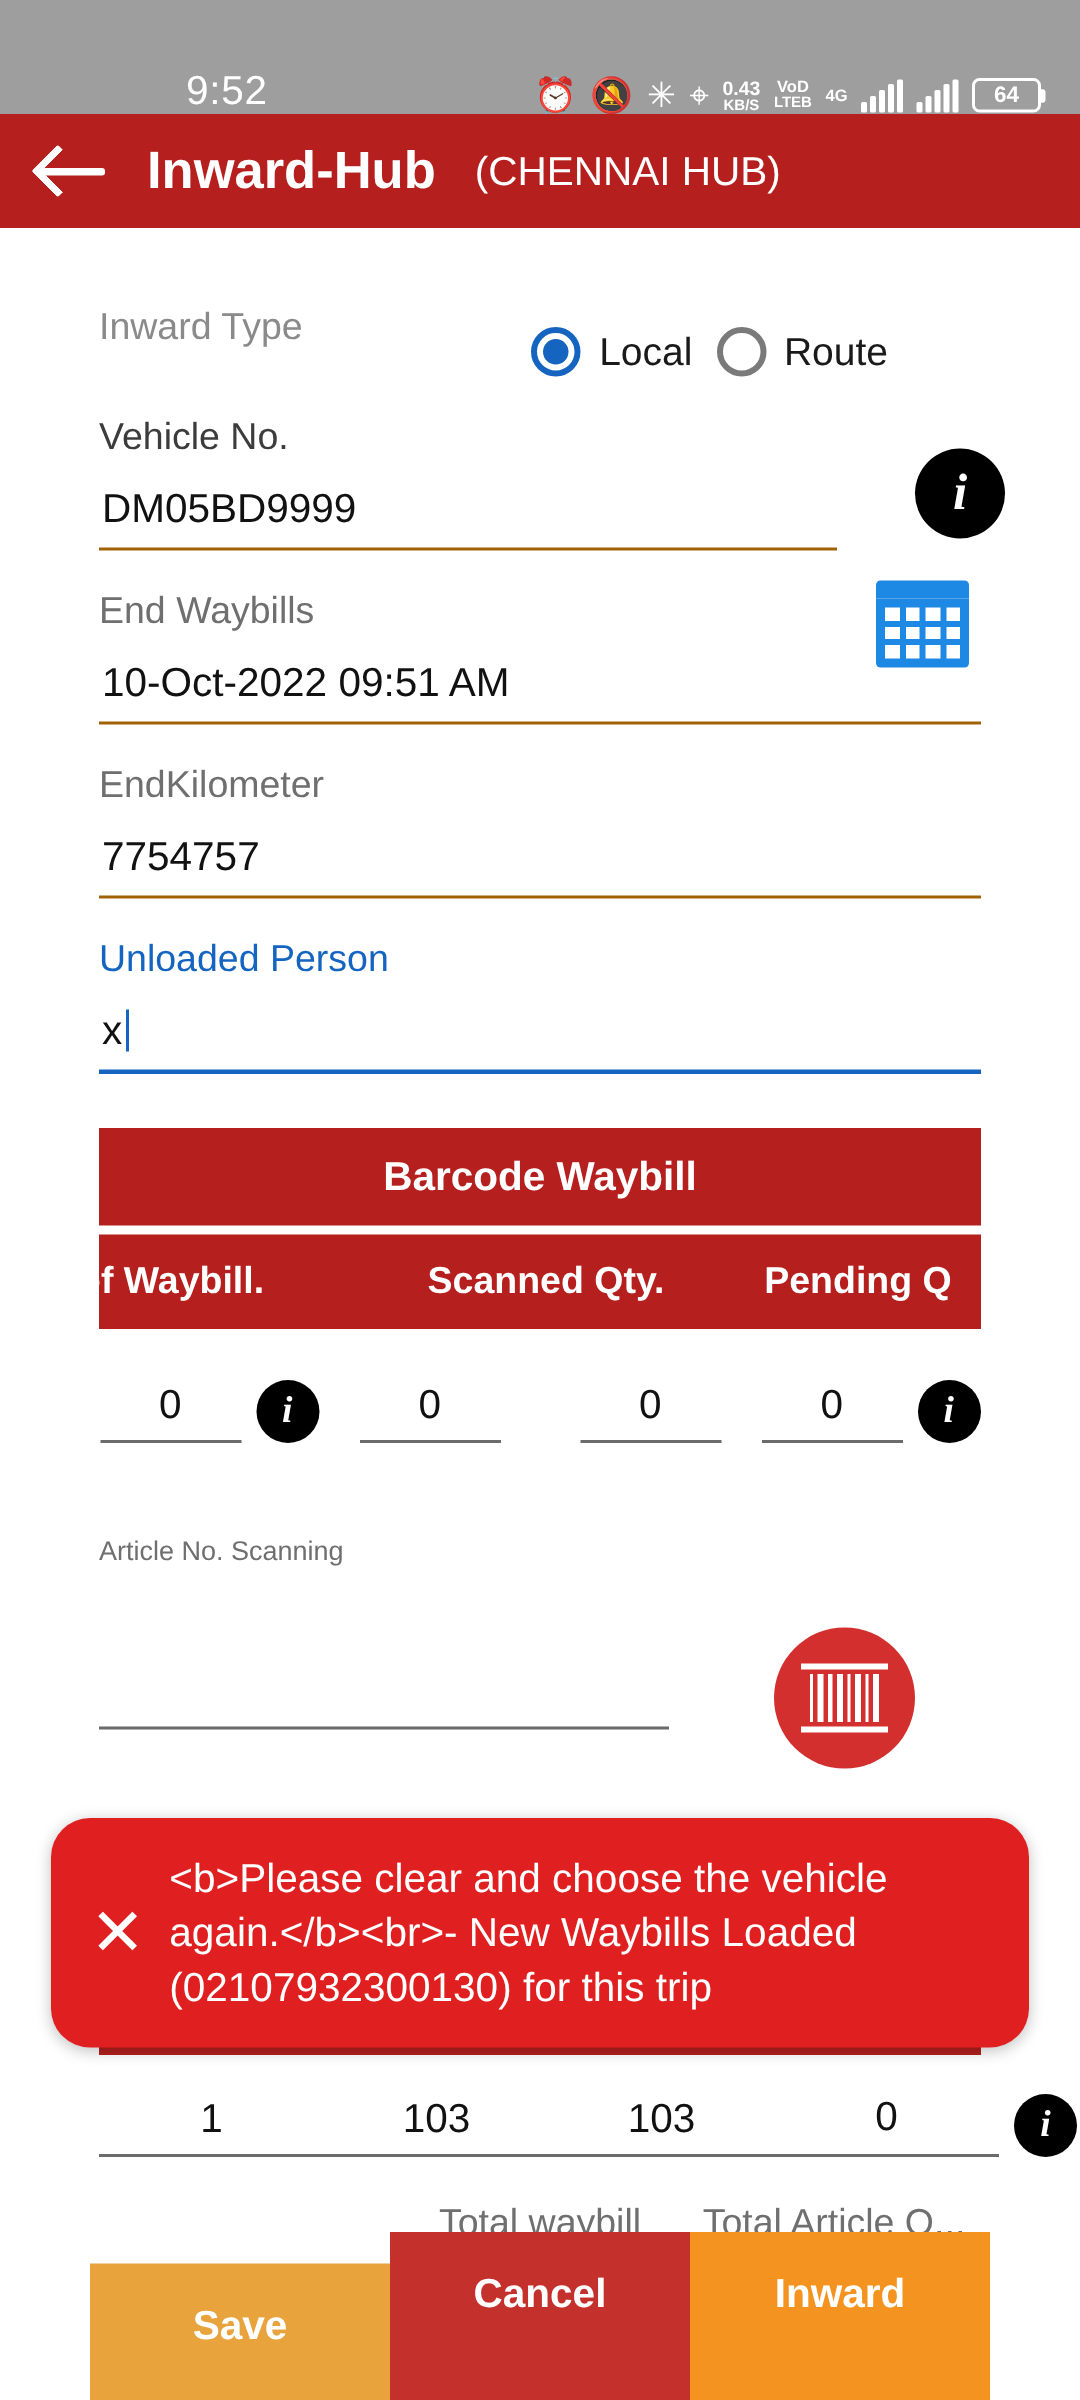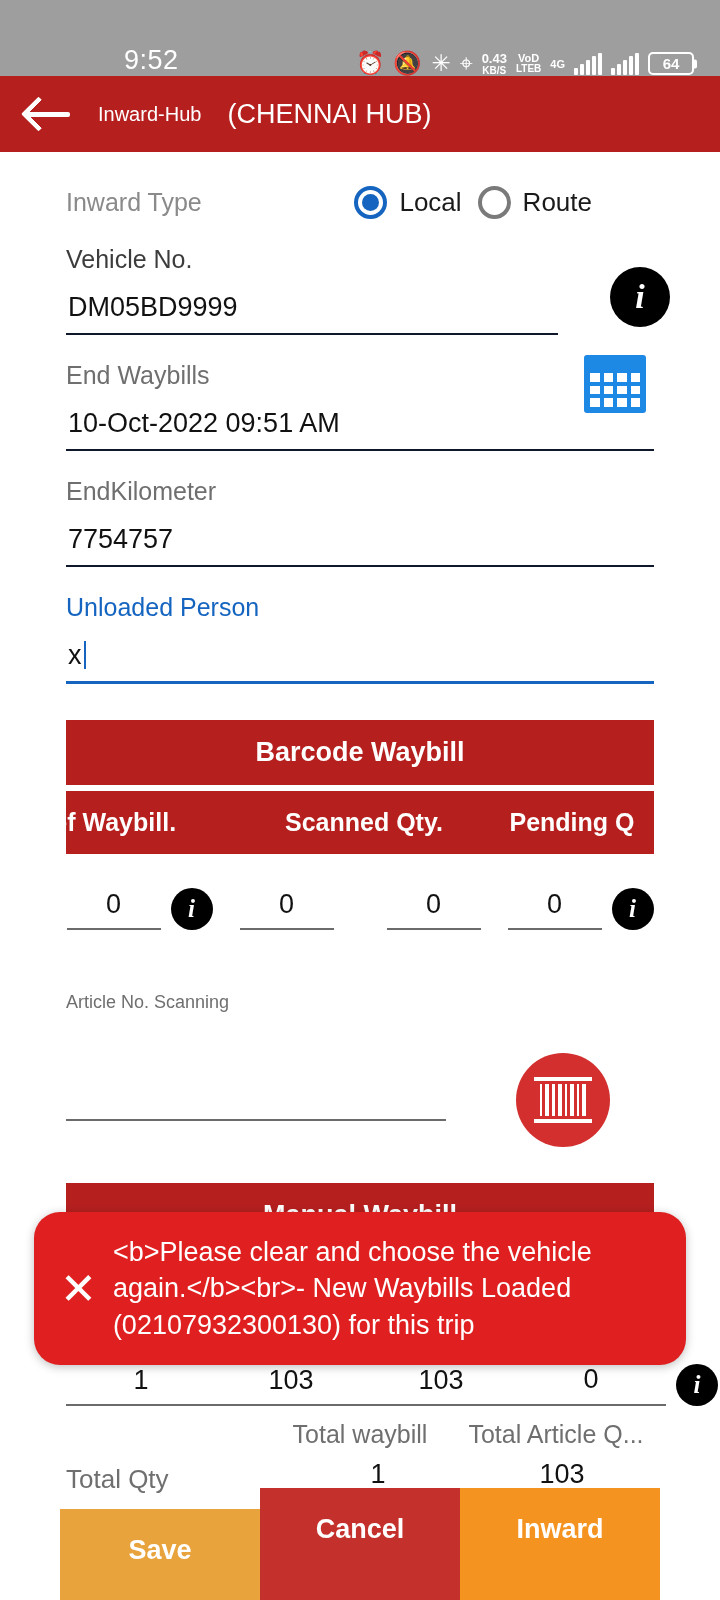--- a/index.html
+++ b/index.html
@@ -47,41 +47,41 @@
     display:flex; align-items:center; padding: 0 26px;
   }
   .back-arrow { width: 48px; height: 30px; position: relative; margin-right: 24px; }
   .back-arrow:before {
     content:""; position:absolute; left:0; top:13px; width:44px; height:5px; background:#fff; border-radius:2px;
   }
   .back-arrow:after {
     content:""; position:absolute; left:0; top:15px; width:20px; height:20px;
     border-left:5px solid #fff; border-bottom:5px solid #fff; transform: translateY(-50%) rotate(45deg); border-radius:2px;
   }
-  .app-title { font-size: 20px; font-weight: 400; }
+  .app-title { font-size: 35px; font-weight: 700; }
   .app-sub { font-size: 27px; font-weight: 400; margin-left: 26px; }
 
   
   .content { padding: 0 66px; }
   .row-type { display:flex; align-items:center; margin-top: 34px; }
   .label-muted { color:#8a8a8a; font-size: 25px; }
   .radios { margin-left: auto; display:flex; align-items:center; gap: 16px; margin-right: 62px; }
-  .radio { display:flex; align-items:center; gap: 12px; }
+  .radio { display:flex; align-items:center; gap: 12px; margin-top: 32px; }
   .dot { width: 33px; height: 33px; border-radius:50%; border: 4px solid #7a7a7a; display:flex; align-items:center; justify-content:center; }
   .dot.on { border-color:#1565c0; }
   .dot.on:after { content:""; width: 17px; height:17px; border-radius:50%; background:#1565c0; }
   .radio span { font-size: 26px; color:#1a1a1a; }
 
   .field { margin-top: 26px; position: relative; }
   .field .flabel { font-size: 25px; color:#6f6f6f; }
   .field .flabel.dark { color:#3c3c3c; }
   .field .flabel.blue { color:#1565c0; }
   .field .fvalue {
     font-size: 27px; color:#111; padding: 10px 0 10px 2px;
-    border-bottom: 2px solid #0f172a; margin-top: 8px;
+    border-bottom: 2px solid #a16207; margin-top: 8px;
   }
   .field .fvalue.blue-underline { border-bottom: 3px solid #1565c0; }
   .field.w-icon .fvalue { margin-right: 96px; }
   .field.w-cal .fvalue { margin-right: 0; }
 
   .caret { display:inline-block; width:2px; height:28px; background:#1565c0; vertical-align:-5px; margin-left:2px; }
 
   .info-btn {
     position:absolute; right: -16px; top: 22px;
     width: 60px; height: 60px; border-radius:50%; background:#000; color:#fff;
@@ -146,21 +146,21 @@
     font-weight:700; font-size: 24px; padding: 14px 10px; margin-top: 6px;
   }
   .mw-head span { flex:1; text-align:center; }
   .mw-head .rcv { line-height:1.15; }
   .mw-head .rcv small { display:block; font-weight:700; font-size:24px; }
 
   .mw-row { display:flex; align-items:center; margin-top: 26px; }
   .mw-row .cell { flex:1; display:flex; justify-content:center; }
   .mw-row .cell .v { width: 150px; text-align:center; font-size:27px; color:#111; border-bottom:2px solid #6b6b6b; padding-bottom:8px; }
 
-  .mw-sub { display:flex; margin-top: 14px; }
+  .mw-sub { display:flex; margin-top: 30px; }
   .mw-sub span { flex:1; text-align:center; color:#6f6f6f; font-size: 25px; }
   .mw-sub span:first-child { text-align:left; }
 
   .mw-row2 { display:flex; align-items:center; margin-top: 10px; }
   .mw-row2 .lbl { width: 220px; color:#6f6f6f; font-size: 26px; }
   .mw-row2 .cell { flex:1; display:flex; justify-content:center; }
   .mw-row2 .cell .v { width: 160px; text-align:center; font-size:27px; color:#111; border-bottom:2px solid #6b6b6b; padding-bottom:8px; }
 
   
   .toast {

